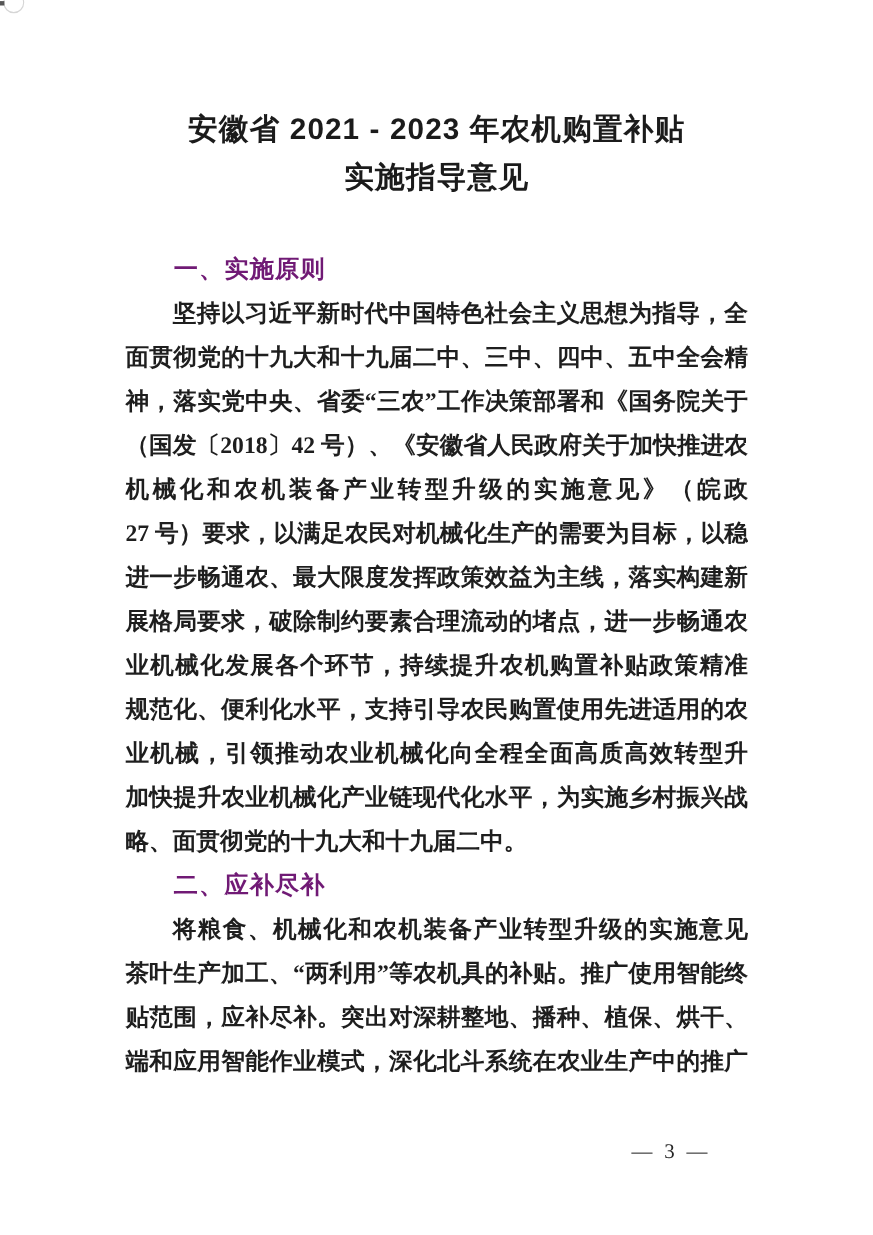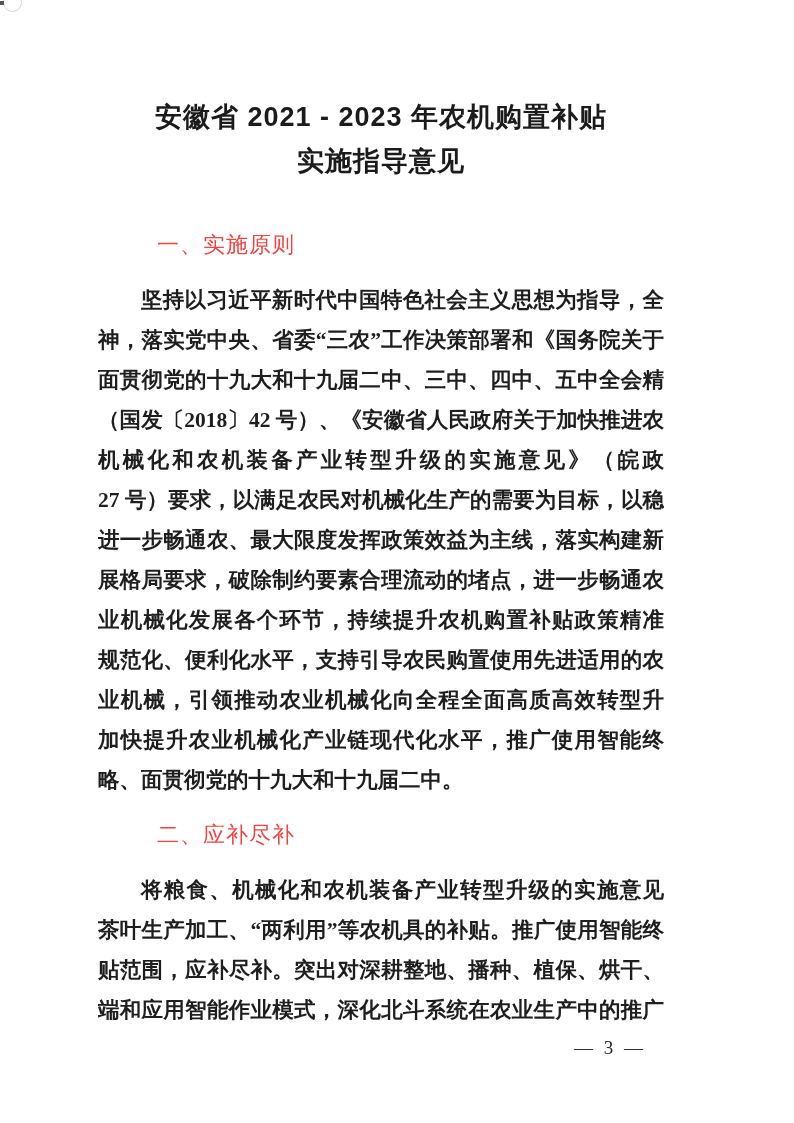--- a/index.html
+++ b/index.html
@@ -28,46 +28,46 @@
   .artifact-dot {
     position: absolute;
     left: 0px;
     top: 1px;
     width: 4px;
     height: 4px;
     background: #555;
   }
   .content {
     position: absolute;
-    left: 98px;
+    left: 114px;
     top: 95px;
     width: 566px;
   }
   .doc-title {
     margin: 0 0 42px 0;
     font-family: "Liberation Sans", "DejaVu Sans", sans-serif;
     font-weight: 700;
     font-size: 27px;
     line-height: 44px;
     text-align: center;
     color: #1b1b1b;
     letter-spacing: 1px;
   }
   .doc-title .title-line {
     display: block;
   }
   .section-heading {
-    margin: 15px;
+    margin: 0;
     font-family: "Liberation Sans", "DejaVu Sans", sans-serif;
-    font-weight: 400;
+    font-weight: 700;
     font-size: 22px;
     line-height: 40px;
     height: 40px;
     padding-left: 2em;
-    color: #ef4444;
+    color: #701a75;
     letter-spacing: 1px;
   }
   .para {
     margin: 0;
     font-weight: bold;
   }
   .line {
     font-family: "Liberation Serif", "DejaVu Serif", serif;
     font-size: 21.5px;
     line-height: 40px;
@@ -107,31 +107,31 @@
 
     <h1 class="doc-title">
       <span class="title-line">安徽省 2021 - 2023 年农机购置补贴</span>
       <span class="title-line">实施指导意见</span>
     </h1>
 
     <h2 class="section-heading">一、实施原则</h2>
 
     <div class="para">
       <div class="line indent">坚持以习近平新时代中国特色社会主义思想为指导，全</div>
+      <div class="line">面贯彻党的十九大和十九届二中、三中、四中、五中全会精</div>
       <div class="line">神，落实党中央、省委“三农”工作决策部署和《国务院关于</div>
-      <div class="line">面贯彻党的十九大和十九届二中、三中、四中、五中全会精</div>
       <div class="line">（国发〔2018〕42 号）、《安徽省人民政府关于加快推进农业</div>
       <div class="line">机械化和农机装备产业转型升级的实施意见》（皖政〔2019〕</div>
       <div class="line">27 号）要求，以满足农民对机械化生产的需要为目标，以稳</div>
       <div class="line">进一步畅通农、最大限度发挥政策效益为主线，落实构建新发</div>
       <div class="line">展格局要求，破除制约要素合理流动的堵点，进一步畅通农</div>
       <div class="line">业机械化发展各个环节，持续提升农机购置补贴政策精准化、</div>
       <div class="line">规范化、便利化水平，支持引导农民购置使用先进适用的农</div>
       <div class="line">业机械，引领推动农业机械化向全程全面高质高效转型升级，</div>
-      <div class="line">加快提升农业机械化产业链现代化水平，推广使用智能终</div>
+      <div class="line">加快提升农业机械化产业链现代化水平，为实施乡村振兴战</div>
       <div class="line plain">略、面贯彻党的十九大和十九届二中。</div>
     </div>
 
     <h2 class="section-heading">二、应补尽补</h2>
 
     <div class="para">
       <div class="line indent">将粮食、机械化和农机装备产业转型升级的实施意见</div>
       <div class="line">茶叶生产加工、“两利用”等农机具的补贴。推广使用智能终</div>
       <div class="line">贴范围，应补尽补。突出对深耕整地、播种、植保、烘干、</div>
       <div class="line">端和应用智能作业模式，深化北斗系统在农业生产中的推广</div>

